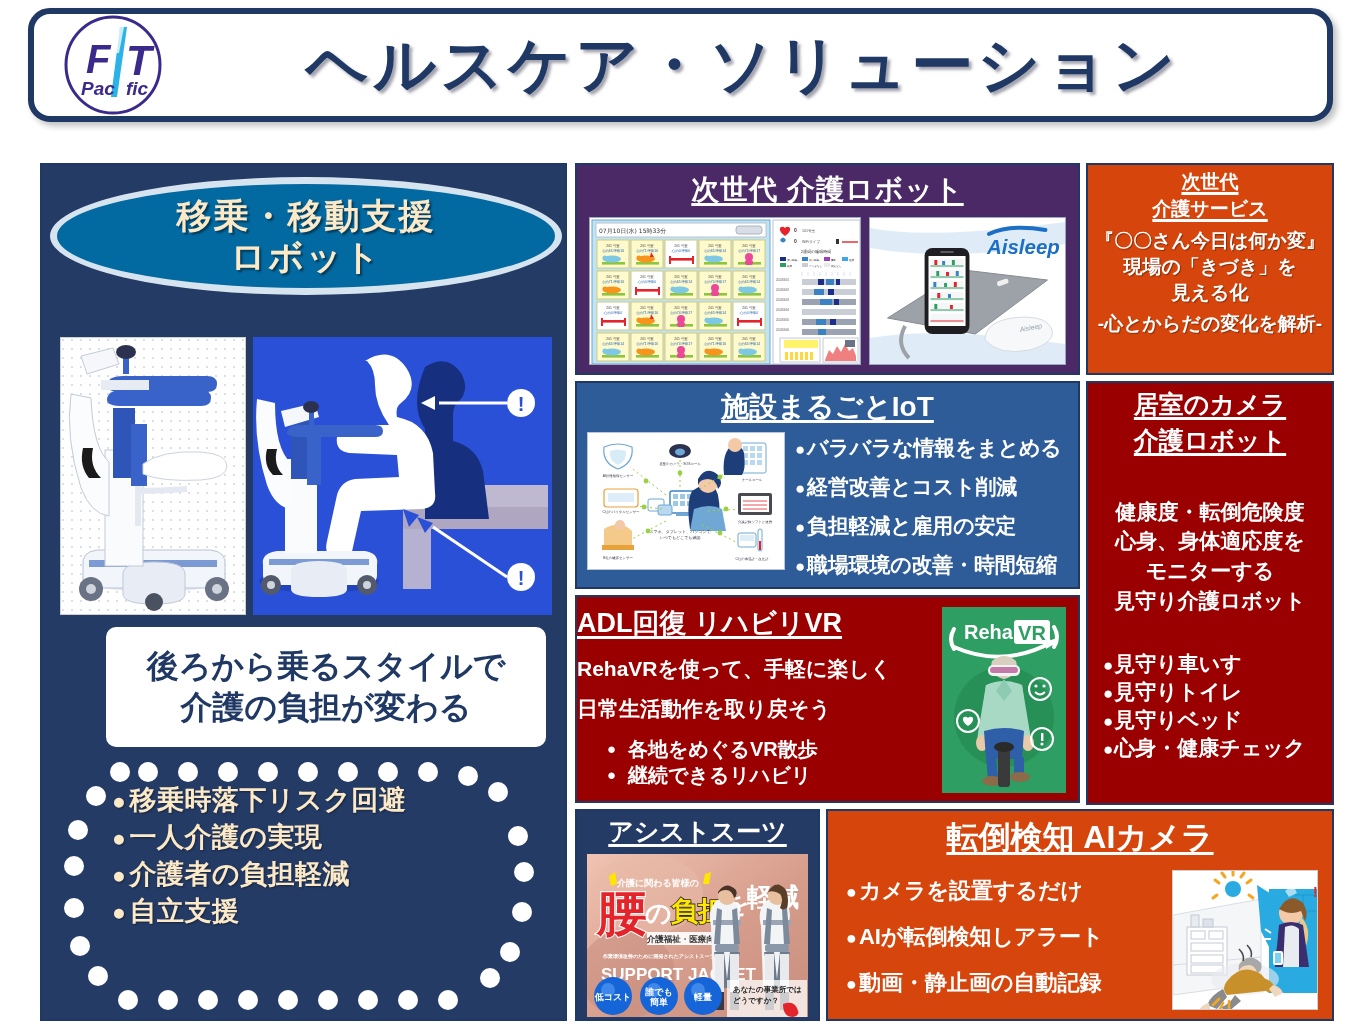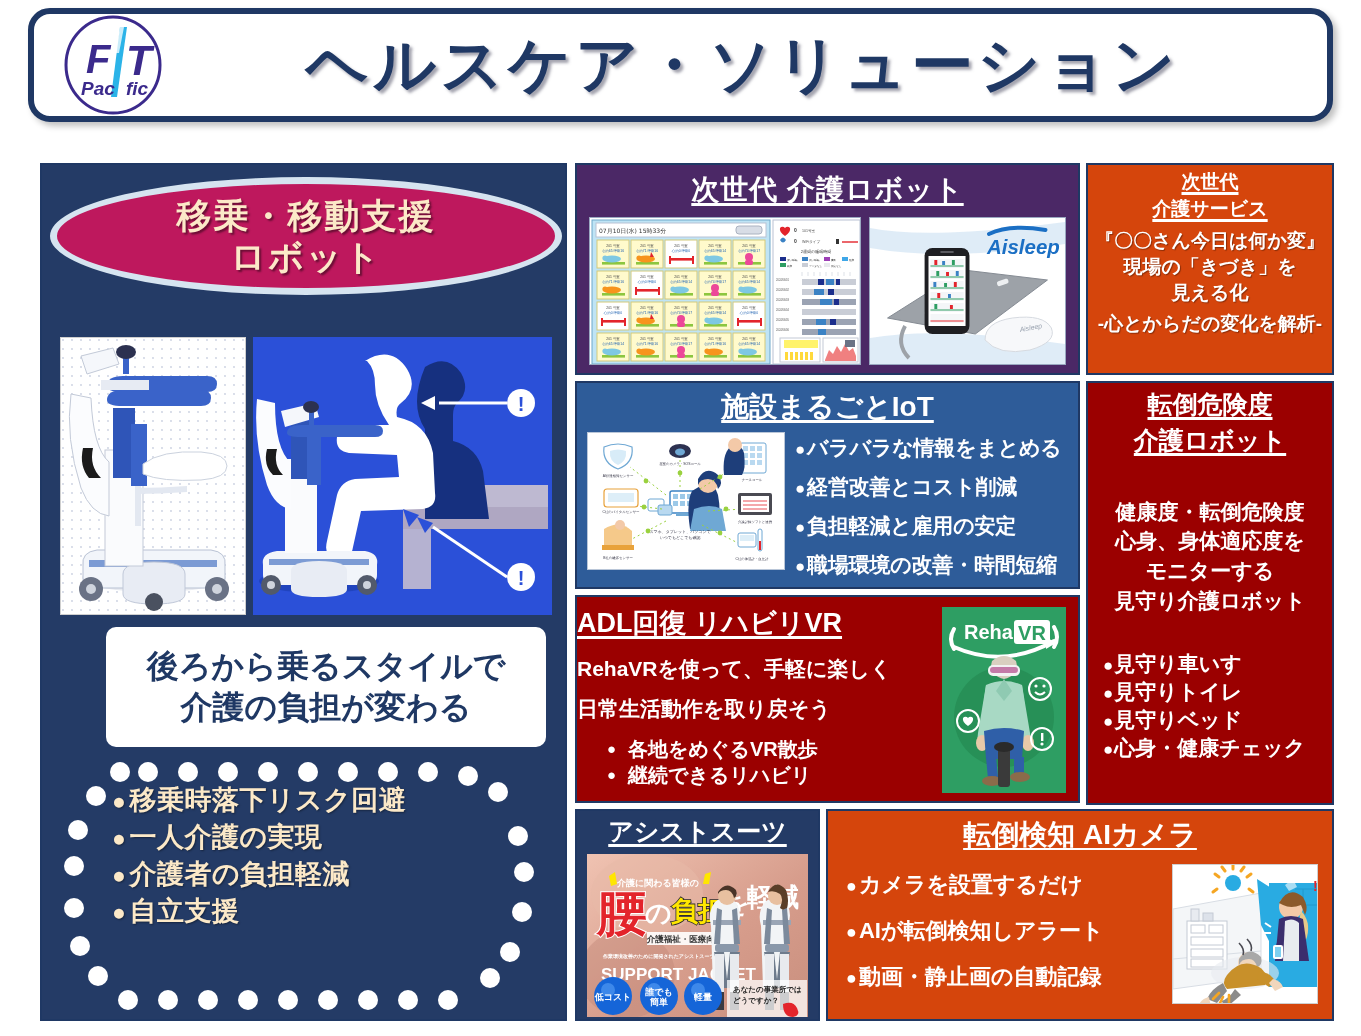--- a/index.html
+++ b/index.html
@@ -33,21 +33,21 @@
 
   
   .left-panel {
     position: absolute; left: 40px; top: 163px; width: 527px; height: 858px;
     background: #243B66;
     border: 2px solid #1F3864;
   }
   .ellipse-title {
     position: absolute; left: 8px; top: 12px; width: 512px; height: 118px;
     border-radius: 50%;
-    background: #be185d;
+    background: #0369a1;
     border: 7px solid #D6E4F0;
     display: flex; flex-direction: column; align-items: center; justify-content: center;
   }
   .ellipse-title .line {
     font-size: 35px; font-weight: bold; color: #FCE9C8;
     letter-spacing: 2px; line-height: 1.18;
     text-shadow: 2px 2px 2px rgba(0,0,0,0.45);
   }
 
   .robot-row {
@@ -153,21 +153,21 @@
   .adl-sub li::before { content: "\25CF"; margin-right: 12px; font-size: 15px; vertical-align: 2px; }
   .reha-img { width: 124px; height: 186px; margin: 10px 12px 0 0; background: #2E9E63; position: relative; overflow: hidden; flex: none; }
 
   
   .p-suit { left: 575px; top: 809px; width: 245px; height: 212px; background: #243B66; }
   .p-suit .panel-title { font-size: 25px; margin-top: 4px; }
   .suit-img { width: 221px; height: 163px; margin: 6px auto 0; background: #E8B7A8; position: relative; overflow: hidden; }
 
   
   .p-cam { left: 826px; top: 809px; width: 508px; height: 212px; background: #D5450C; }
-  .p-cam .panel-title { font-size: 28px; margin-top: 5px; text-decoration: underline; }
+  .p-cam .panel-title { font-size: 32px; margin-top: 5px; text-decoration: underline; }
   .cam-body { display: flex; padding: 10px 14px 0 18px; gap: 10px; }
   .cam-bullets { flex: 1; display: flex; flex-direction: column; gap: 16px; padding-top: 6px; }
   .cam-bullets li { list-style: none; font-size: 22px; font-weight: bold; color: #fff; white-space: nowrap; }
   .cam-bullets li::before { content: "\25CF"; margin-right: 2px; font-size: 18px; }
   .cam-img { width: 146px; height: 140px; background: #ffffff; border: 1px solid #cfcfcf; position: relative; overflow: hidden; flex: none; }
 </style>
 </head>
 <body>
 
 <div class="header-bar">
@@ -757,21 +757,21 @@
     <ul class="iot-bullets">
       <li>バラバラな情報をまとめる</li>
       <li>経営改善とコスト削減</li>
       <li>負担軽減と雇用の安定</li>
       <li>職場環境の改善・時間短縮</li>
     </ul>
   </div>
 </div>
 
 <div class="panel p-robot">
-  <div class="panel-title">転倒危険度</div>
+  <div class="panel-title">居室のカメラ</div>
   <div class="panel-title">介護ロボット</div>
   <div class="desc">
     <div class="l">健康度・転倒危険度</div>
     <div class="l">心身、身体適応度を</div>
     <div class="l">モニターする</div>
     <div class="l">見守り介護ロボット</div>
   </div>
   <ul class="rlist">
     <li>見守り車いす</li>
     <li>見守りトイレ</li>

